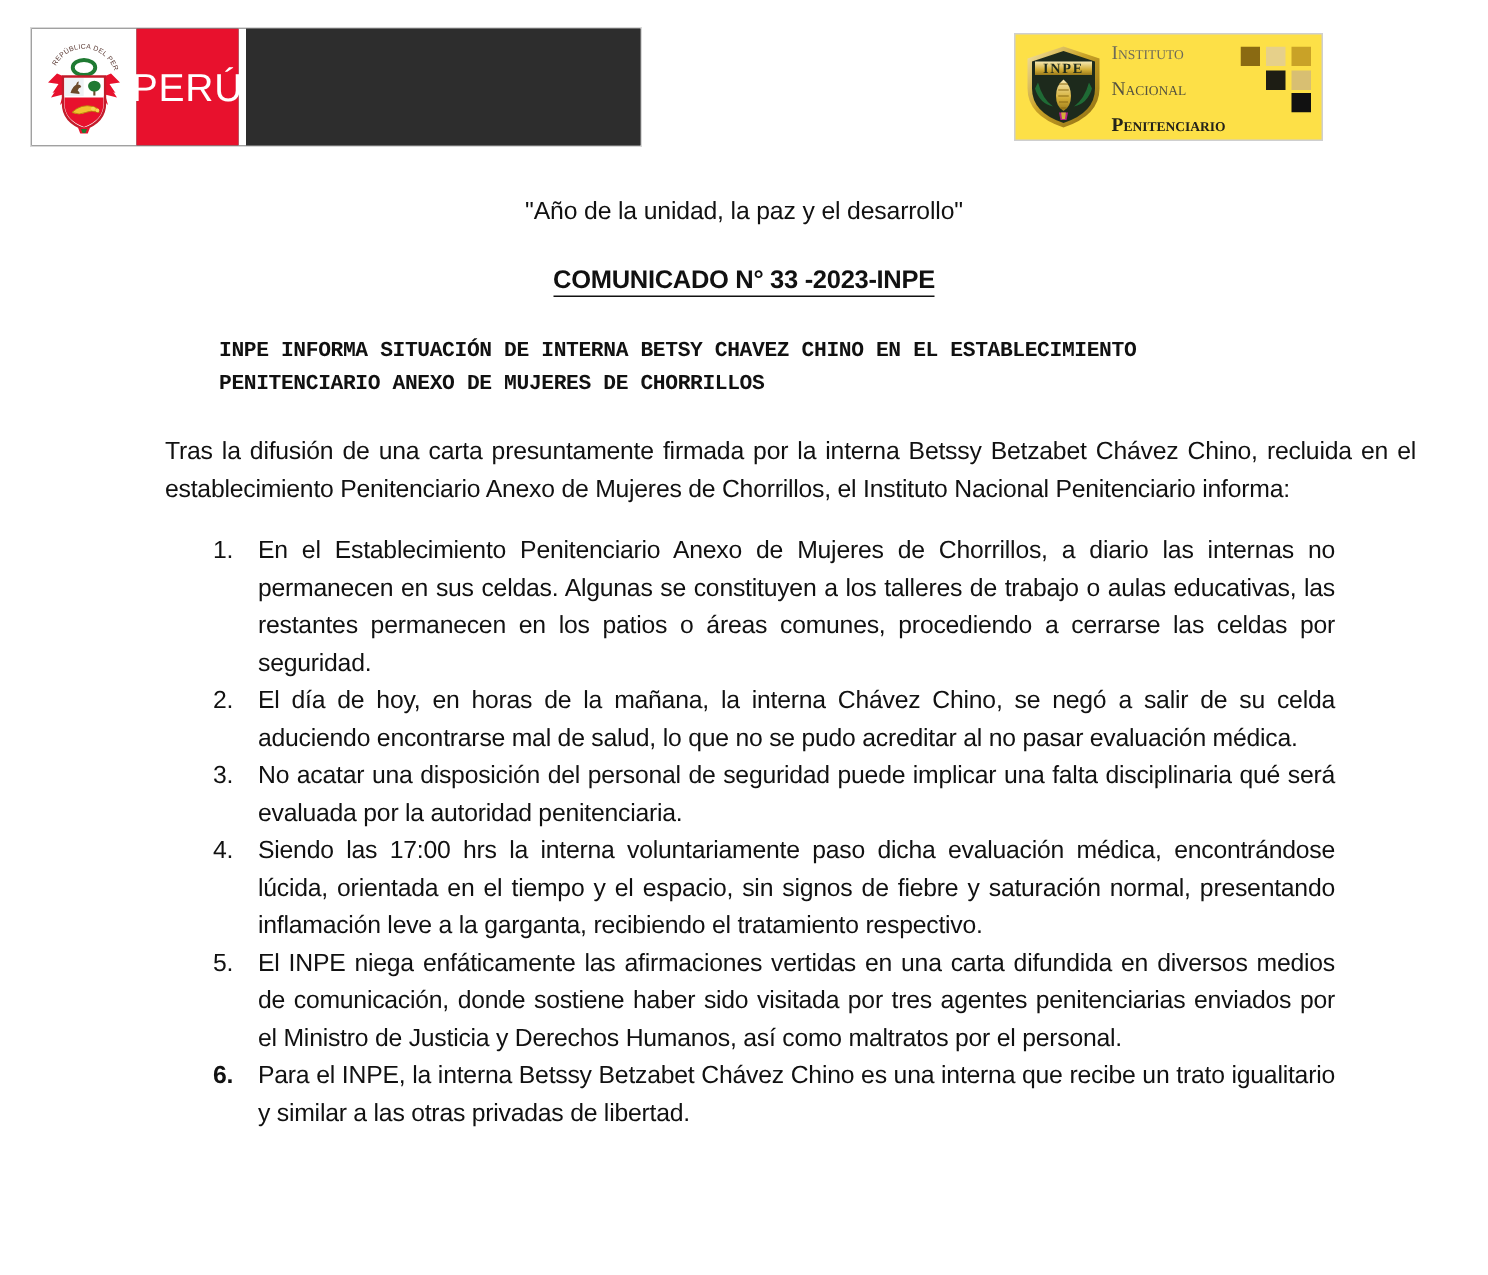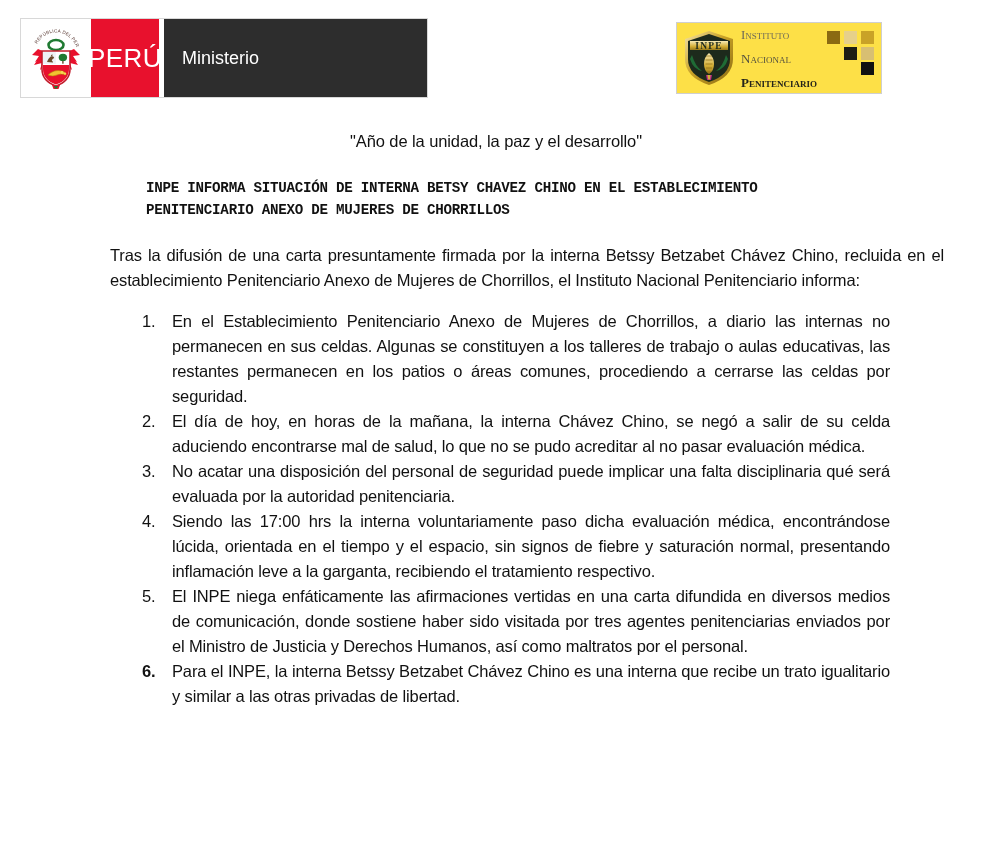--- a/index.html
+++ b/index.html
@@ -271,21 +271,20 @@
           <path d="M22 60 L30 60 L28.5 64 L23.5 64 Z" fill="#e8112d"></path>
           <path d="M24 61 L28 61 L27 63.6 L25 63.6 Z" fill="#1f7a32"></path>
         </svg>
       </div>
     </div>
     <div class="minjus-peru-panel">
       <span class="peru-word">PERÚ</span>
     </div>
     <div class="minjus-divider"></div>
     <div class="minjus-text-panel">
-      <span class="mline">Ministerio</span>
     </div>
   </div>
 
   <div class="inpe-banner">
     <div class="inpe-shield">
       <svg viewBox="0 0 56 58" width="56" height="58" aria-hidden="true">
         <defs>
           <linearGradient id="goldg" x1="0" y1="0" x2="1" y2="1">
             <stop offset="0%" stop-color="#f3e3a8"></stop>
             <stop offset="45%" stop-color="#c9a227"></stop>
@@ -334,20 +333,21 @@
       <div class="inpe-tag">HUMANIZAR Y DIGNIFICAR PARA RESOCIALIZAR</div>
     </div>
   </div>
 
 </div>
 
 <div class="doc">
 
   <div class="year-motto">"Año de la unidad, la paz y el desarrollo"</div>
 
+  <div class="comunicado"><span>COMUNICADO N° 33 -2023-INPE</span></div>
 
   <div class="subtitle">INPE INFORMA SITUACIÓN DE INTERNA BETSY CHAVEZ CHINO EN EL ESTABLECIMIENTO PENITENCIARIO ANEXO DE MUJERES DE CHORRILLOS</div>
 
   <div class="intro">Tras la difusión de una carta presuntamente firmada por la interna Betssy Betzabet Chávez Chino, recluida en el establecimiento Penitenciario Anexo de Mujeres de Chorrillos, el Instituto Nacional Penitenciario informa:</div>
 
   <ol class="points" id="points-list">
       <li><span class="num">1.</span><span>En el Establecimiento Penitenciario Anexo de Mujeres de Chorrillos, a diario las internas no permanecen en sus celdas. Algunas se constituyen a los talleres de trabajo o aulas educativas, las restantes permanecen en los patios o áreas comunes, procediendo a cerrarse las celdas por seguridad.</span></li>
       <li><span class="num">2.</span><span>El día de hoy, en horas de la mañana, la interna Chávez Chino, se negó a salir de su celda aduciendo encontrarse mal de salud, lo que no se pudo acreditar al no pasar evaluación médica.</span></li>
       <li><span class="num">3.</span><span>No acatar una disposición del personal de seguridad puede implicar una falta disciplinaria qué será evaluada por la autoridad penitenciaria.</span></li>
       <li><span class="num">4.</span><span>Siendo las 17:00 hrs la interna voluntariamente paso dicha evaluación médica, encontrándose lúcida, orientada en el tiempo y el espacio, sin signos de fiebre y saturación normal, presentando inflamación leve a la garganta, recibiendo el tratamiento respectivo.</span></li>

